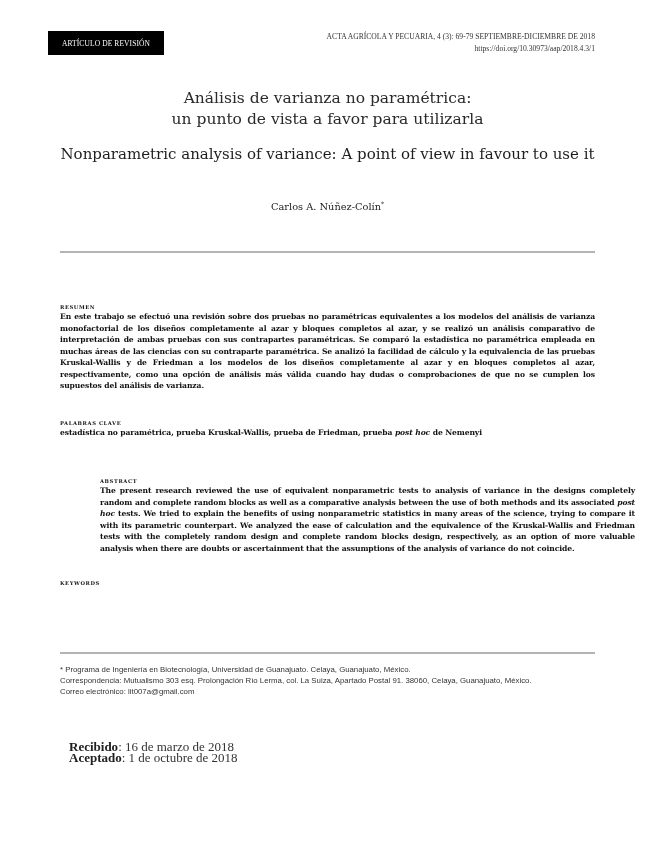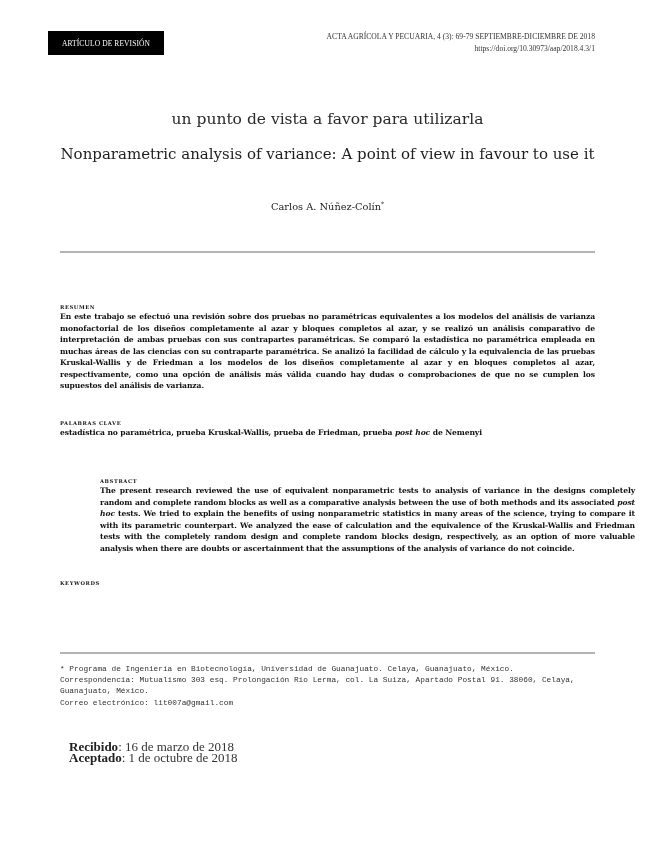--- a/index.html
+++ b/index.html
@@ -8,38 +8,38 @@
     .journal { position: absolute; right: 60px; top: 31px; text-align: right; font-family: "Liberation Serif", serif; font-size: 7.6px; line-height: 12px; color: #333; }
     .title { position: absolute; left: 0; width: 655px; top: 88px; text-align: center; font-family: "DejaVu Serif", serif; font-size: 15.5px; line-height: 21px; color: #2a2a2a; font-weight: normal; margin: 0; }
     .subtitle { position: absolute; left: 0; width: 655px; top: 145px; text-align: center; font-family: "DejaVu Serif", serif; font-size: 15px; color: #1e1e1e; }
     .author { position: absolute; left: 0; width: 655px; top: 200px; text-align: center; font-family: "DejaVu Serif", serif; font-size: 9.8px; color: #222; }
     .author sup { font-size: 6px; }
     .rule { position: absolute; left: 60px; width: 535px; height: 2px; background: #b4b4b4; }
     .section { position: absolute; left: 60px; width: 535px; }
     .sec-head { font-family: "DejaVu Serif", serif; font-size: 5.2px; font-weight: bold; letter-spacing: 0.6px; text-transform: uppercase; color: #111; margin-bottom: 1px; }
     .sec-body { font-family: "DejaVu Serif", serif; font-size: 7.6px; line-height: 11.5px; text-align: justify; color: #111; font-weight: bold; letter-spacing: -0.1px; }
     .sec-body i { font-weight: bold; }
-    .foot { position: absolute; left: 60px; width: 540px; top: 664px; font-family: Liberation Mono, monospace; font-size: 7.8px; line-height: 11.2px; color: #333; }
+    .foot { position: absolute; left: 60px; width: 540px; top: 664px; font-family: Liberation Sans, sans-serif; font-size: 7.8px; line-height: 11.2px; color: #333; }
     .dates { position: absolute; left: 69px; top: 742px; font-family: Liberation Serif, serif; font-size: 13px; line-height: 10.8px; color: #333; }
     .dates b { font-weight: bold; color: #222; }
   </style>
 </head>
 <body>
 
 <div class="badge">
   <span>ARTÍCULO DE REVISIÓN</span>
 </div>
 
 <div class="journal">
   <div>ACTA AGRÍCOLA Y PECUARIA, 4 (3): 69-79 SEPTIEMBRE-DICIEMBRE DE 2018</div>
   <div>https://doi.org/10.30973/aap/2018.4.3/1</div>
 </div>
 
 <h1 class="title">
-  <br>
+  <span>Análisis de varianza no paramétrica:</span><br>
   <span>un punto de vista a favor para utilizarla</span>
 </h1>
 
 <div class="subtitle">Nonparametric analysis of variance: A point of view in favour to use it</div>
 
 <div class="author">
   <span>Carlos A. Núñez-Colín</span><sup>*</sup>
 </div>
 
 <div class="rule" style="top:251px;"></div>

